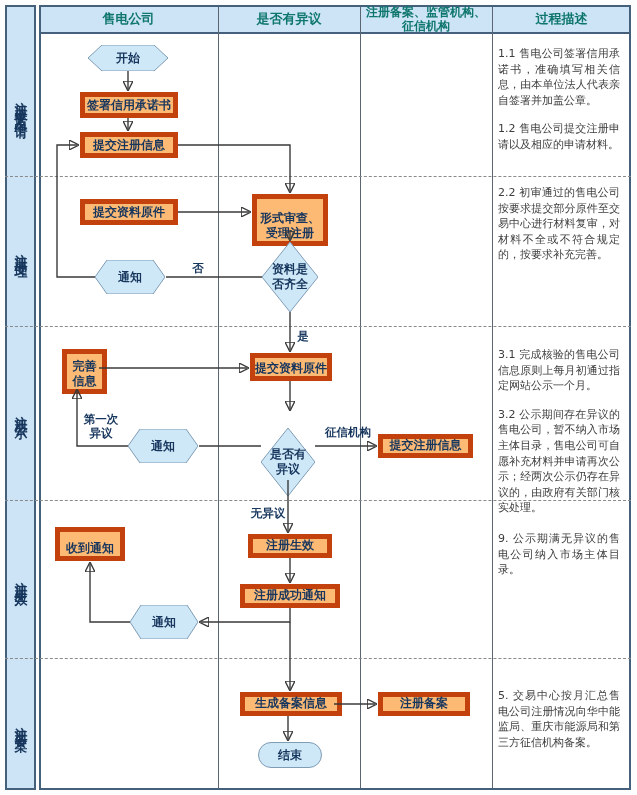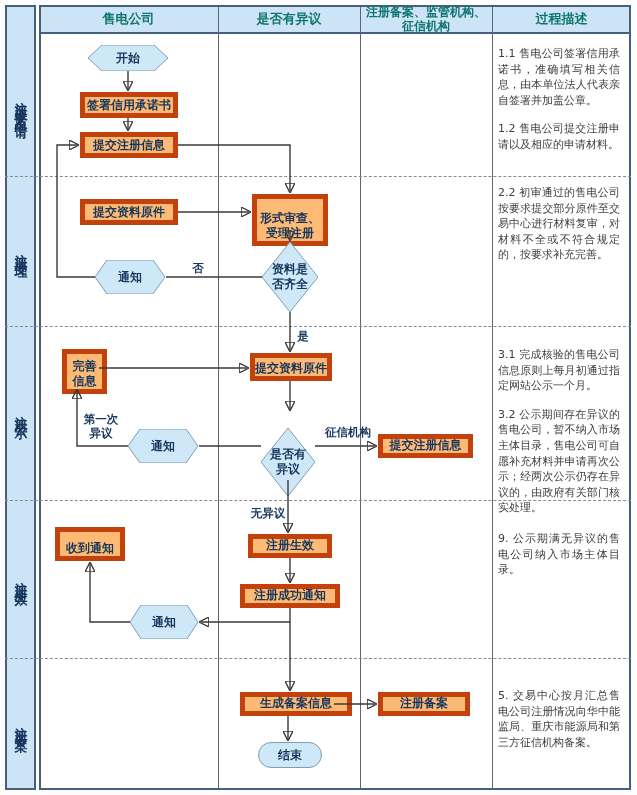--- a/index.html
+++ b/index.html
@@ -115,21 +115,21 @@
   <div class="node rect" style="left:240px;top:584px;width:100px;height:24px">
       <span class="nlabel">注册成功通知</span>
     </div>
   <div class="node" style="left:130px;top:605px;width:68px;height:34px">
     <svg class="shape-svg" viewBox="0 0 68 34">
         <polygon points="11,0 57,0 68,17 57,34 11,34 0,17" fill="#cfe8f8" stroke="#7f9cb5"></polygon>
       </svg>
     <span class="nlabel">通知</span>
   </div>
 
-  <div class="node rect" style="left:240px;top:692px;width:112px;height:24px">
+  <div class="node rect" style="left:240px;top:692px;width:102px;height:24px">
       <span class="nlabel">生成备案信息</span>
     </div>
   <div class="node stadium" style="left:258px;top:742px;width:64px;height:26px">
       <span class="nlabel">结束</span>
     </div>
   <div class="node rect" style="left:378px;top:692px;width:92px;height:24px">
       <span class="nlabel">注册备案</span>
     </div>
 
   <div class="elabel" style="left:183px;top:262px;width:30px">否</div>

